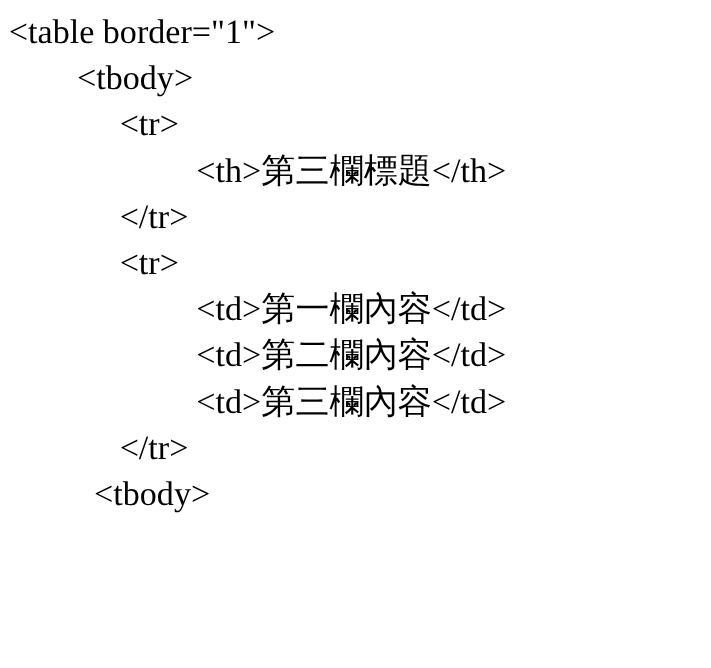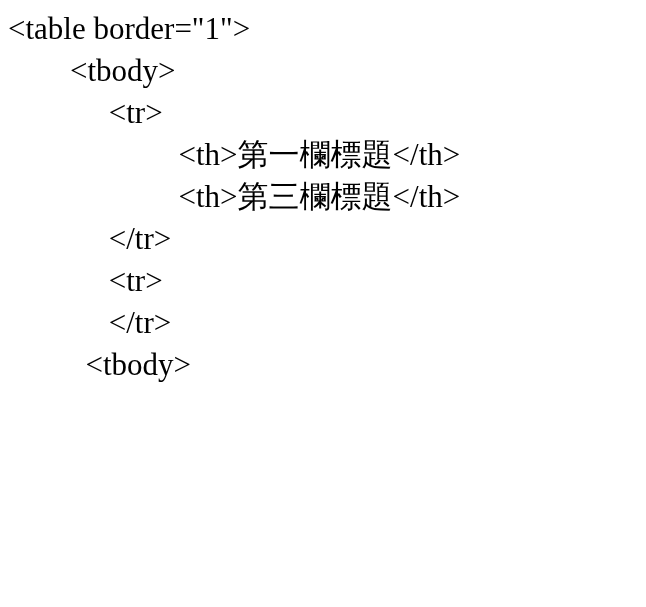--- a/index.html
+++ b/index.html
@@ -29,19 +29,21 @@
     letter-spacing: 0px;
   }
 </style>
 </head>
 <body>
 
 <div class="code-block">
   <div class="code-line">&lt;table border="1"&gt;</div>
   <div class="code-line">        &lt;tbody&gt;</div>
   <div class="code-line">             &lt;tr&gt;</div>
-  <div class="code-line">                      &lt;th&gt;第一欄標題&lt;/th&gt;</div>
   <div class="code-line">                      &lt;th&gt;第三欄標題&lt;/th&gt;</div>
   <div class="code-line">             &lt;/tr&gt;</div>
   <div class="code-line">             &lt;tr&gt;</div>
+  <div class="code-line">                      &lt;td&gt;第一欄內容&lt;/td&gt;</div>
+  <div class="code-line">                      &lt;td&gt;第二欄內容&lt;/td&gt;</div>
+  <div class="code-line">                      &lt;td&gt;第三欄內容&lt;/td&gt;</div>
   <div class="code-line">             &lt;/tr&gt;</div>
   <div class="code-line">          &lt;tbody&gt;</div>
 </div>
 
 </body></html>

